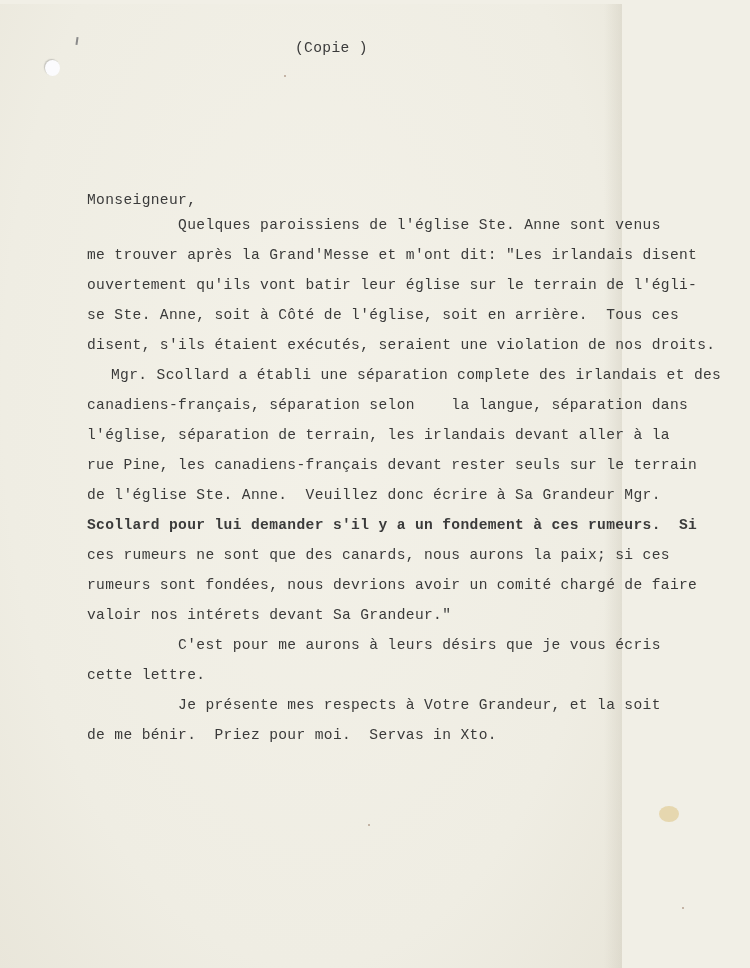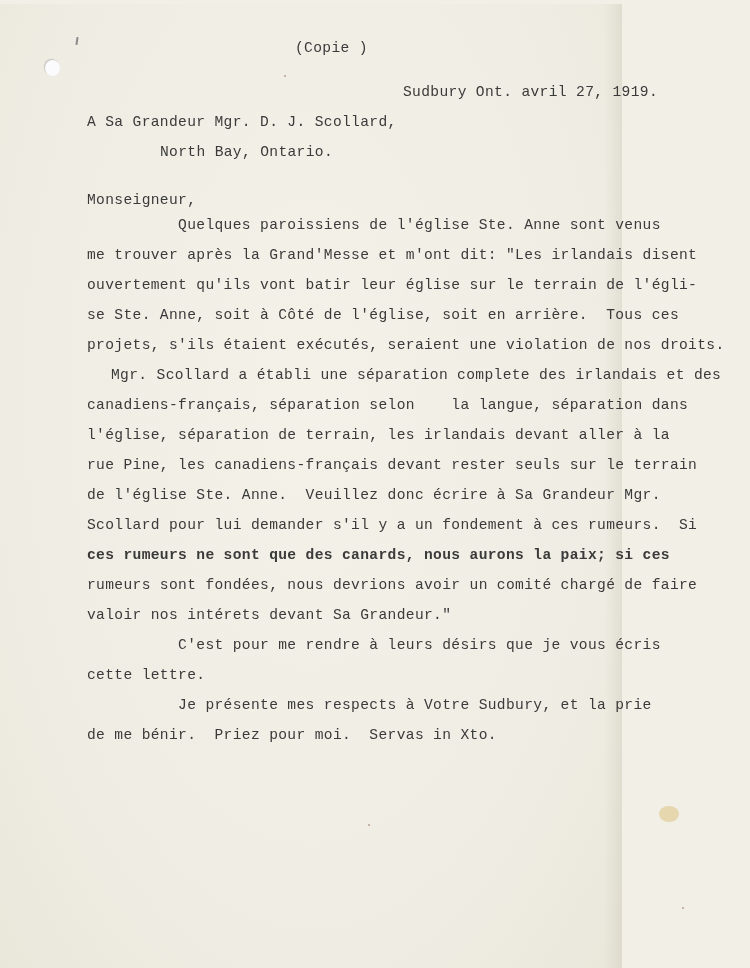--- a/index.html
+++ b/index.html
@@ -43,38 +43,35 @@
 <div class="page">
   <div class="edge-right"></div>
   <div class="hole"></div>
   <div class="mark"></div>
   <div class="stain"></div>
   <div class="dot" style="left:284px;top:71px;"></div>
   <div class="dot" style="left:682px;top:903px;"></div>
   <div class="dot" style="left:368px;top:820px;"></div>
 
   <div class="line" style="left:295px;top:35px;">(Copie )</div>
-  <div class="line" style="left:403px;top:79px;">Sudbury Ont. avril 27, 1919.</div>
-  <div class="line" style="left:87px;top:109px;">A Sa Grandeur Mgr. D. J. Scollard,</div>
-  <div class="line" style="left:160px;top:139px;">North Bay, Ontario.</div>
   <div class="line" style="left:87px;top:187px;font-family:Liberation Mono, monospace;">Monseigneur,</div>
 
   <div>
     <div class="line" style="left:87px;top:212px;">          Quelques paroissiens de l'église Ste. Anne sont venus</div>
     <div class="line" style="left:87px;top:242px;">me trouver après la Grand'Messe et m'ont dit: "Les irlandais disent</div>
     <div class="line" style="left:87px;top:272px;">ouvertement qu'ils vont batir leur église sur le terrain de l'égli-</div>
     <div class="line" style="left:87px;top:302px;">se Ste. Anne, soit à Côté de l'église, soit en arrière.  Tous ces</div>
-    <div class="line" style="left:87px;top:332px;">projets, s'ils étaient exécutés, seraient une violation de nos droits.</div>
+    <div class="line" style="left:87px;top:332px;">disent, s'ils étaient exécutés, seraient une violation de nos droits.</div>
     <div class="line" style="left:87px;top:362px;margin-left:24px;">Mgr. Scollard a établi une séparation complete des irlandais et des</div>
     <div class="line" style="left:87px;top:392px;">canadiens-français, séparation selon    la langue, séparation dans</div>
     <div class="line" style="left:87px;top:422px;">l'église, séparation de terrain, les irlandais devant aller à la</div>
     <div class="line" style="left:87px;top:452px;">rue Pine, les canadiens-français devant rester seuls sur le terrain</div>
     <div class="line" style="left:87px;top:482px;">de l'église Ste. Anne.  Veuillez donc écrire à Sa Grandeur Mgr.</div>
-    <div class="line" style="left:87px;top:512px;">Scollard pour lui demander s'il y a un fondement à ces rumeurs.  Si</div>
-    <div class="line" style="left:87px;top:542px;font-weight:bold;">ces rumeurs ne sont que des canards, nous aurons la paix; si ces</div>
+    <div class="line" style="left:87px;top:512px;font-weight:bold;">Scollard pour lui demander s'il y a un fondement à ces rumeurs.  Si</div>
+    <div class="line" style="left:87px;top:542px;">ces rumeurs ne sont que des canards, nous aurons la paix; si ces</div>
     <div class="line" style="left:87px;top:572px;">rumeurs sont fondées, nous devrions avoir un comité chargé de faire</div>
     <div class="line" style="left:87px;top:602px;">valoir nos intérets devant Sa Grandeur."</div>
-    <div class="line" style="left:87px;top:632px;">          C'est pour me rendre à leurs désirs que je vous écris</div>
+    <div class="line" style="left:87px;top:632px;">          C'est pour me aurons à leurs désirs que je vous écris</div>
     <div class="line" style="left:87px;top:662px;">cette lettre.</div>
-    <div class="line" style="left:87px;top:692px;">          Je présente mes respects à Votre Sudbury, et la prie</div>
+    <div class="line" style="left:87px;top:692px;">          Je présente mes respects à Votre Grandeur, et la soit</div>
     <div class="line" style="left:87px;top:722px;">de me bénir.  Priez pour moi.  Servas in Xto.</div>
   </div>
 </div>
 
 </body></html>

